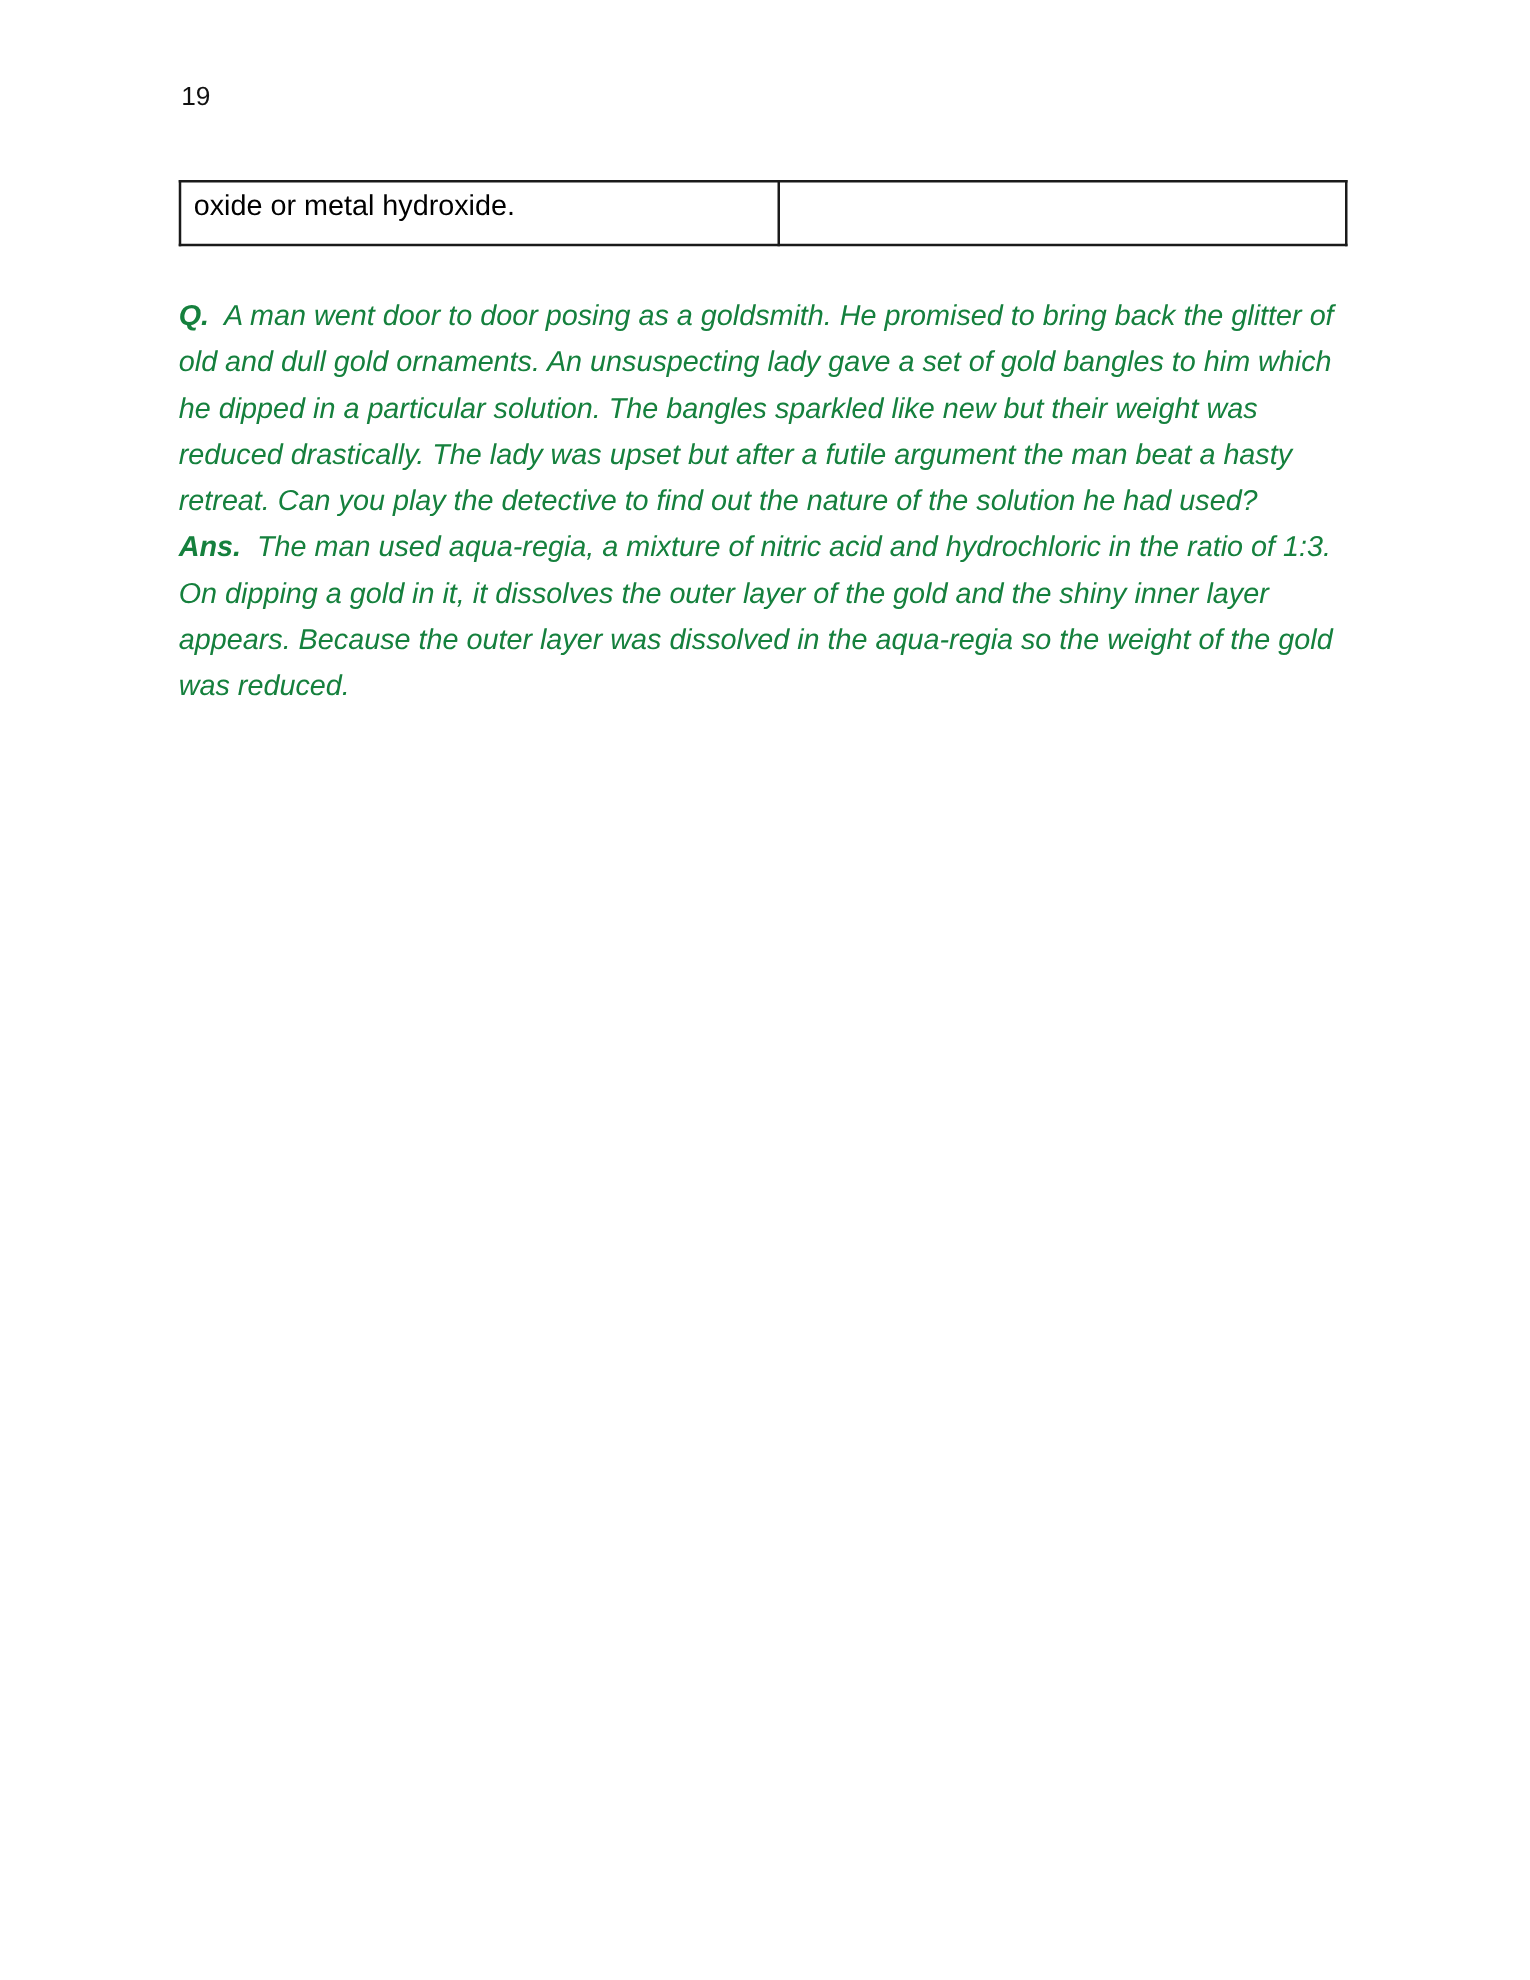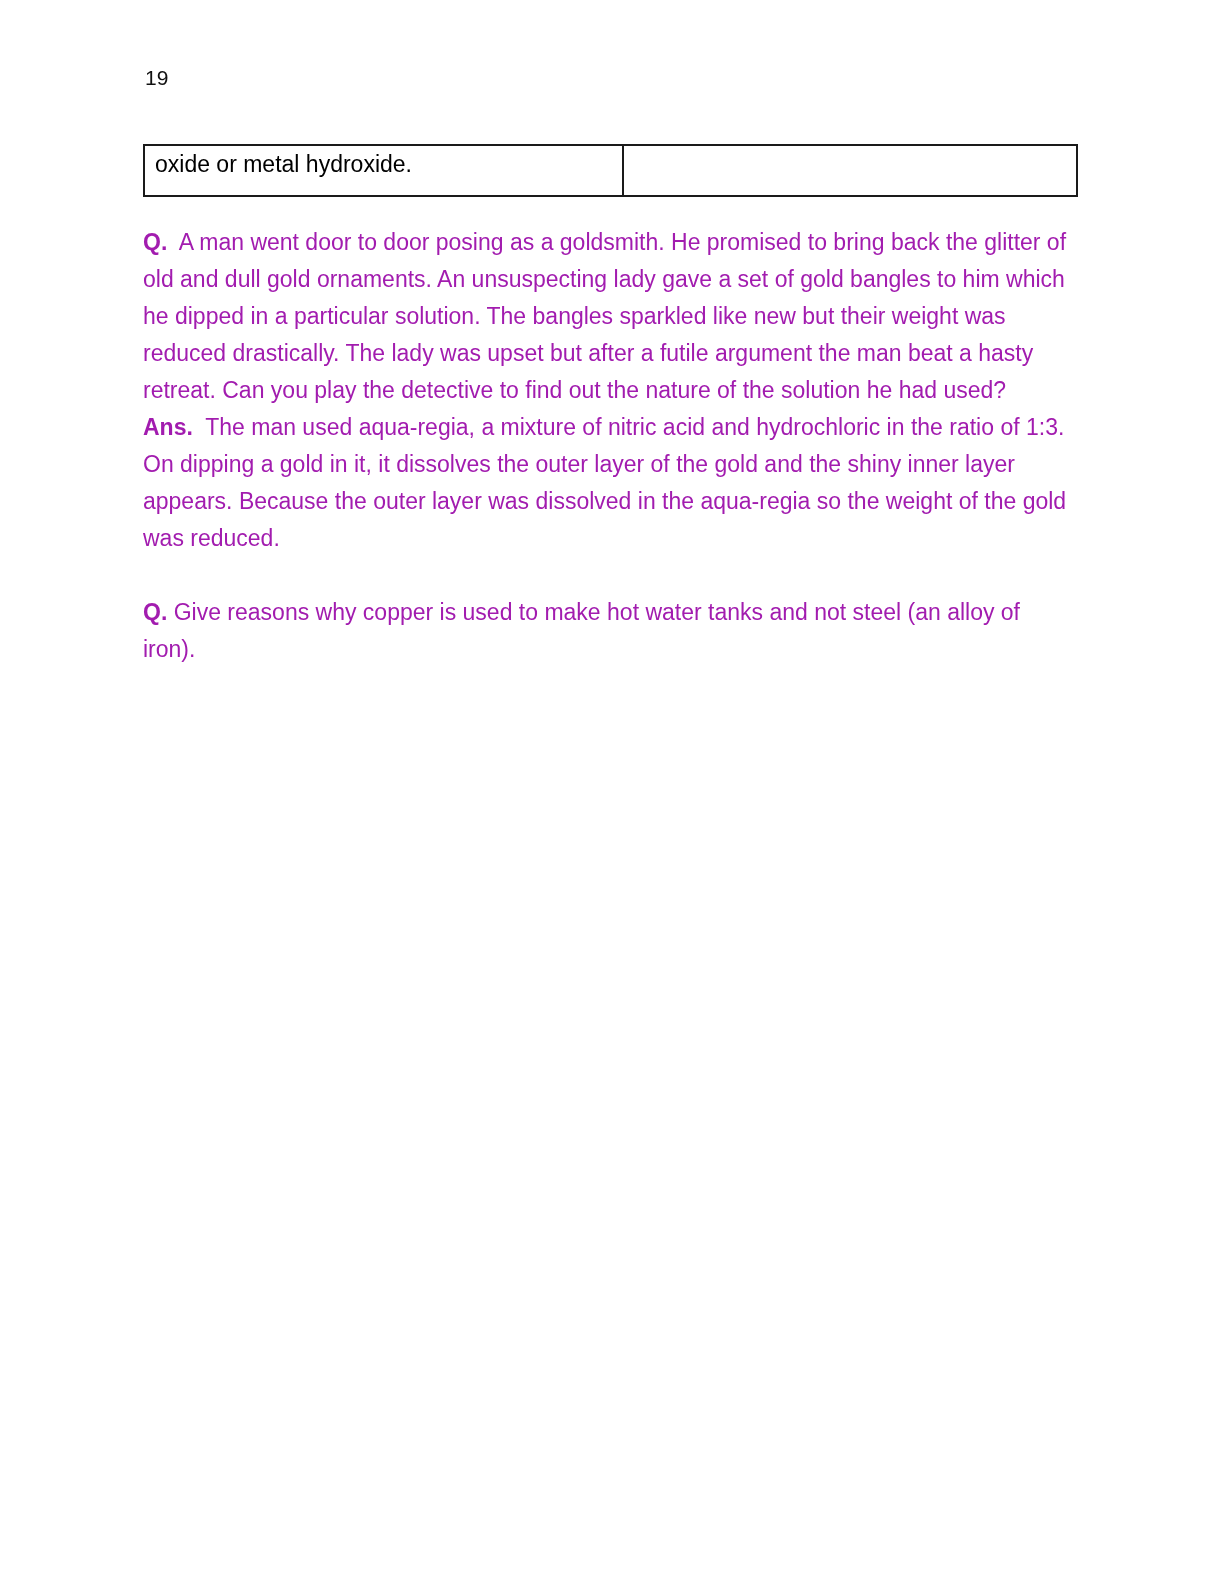--- a/index.html
+++ b/index.html
@@ -37,25 +37,26 @@
     border: 2px solid #1a1a1a;
     font-size: 23px;
     vertical-align: middle;
     padding: 0 0 12px 10px;
   }
   .frag-table td.cell-left  { width: 467px; }
   .frag-table td.cell-right { }
   .content {
     position: absolute;
     left: 143px;
-    top: 224px;
+    top: 234px;
     width: 926px;
     font-size: 23px;
     line-height: 37px;
-    color: #a21caf;
+    color: #15803d;
+    font-style: italic;
   }
   .content p {
     margin: 0;
     white-space: pre-wrap;
   }
   .content p.para-gap {
     margin-top: 37px;
   }
   .qa-label {
     font-weight: bold;
@@ -76,18 +77,17 @@
       </tr>
     </tbody>
   </table>
 
   <div class="content">
 
     <p><span class="qa-label">Q.</span><span>  A man went door to door posing as a goldsmith. He promised to bring back the glitter of old and dull gold ornaments. An unsuspecting lady gave a set of gold bangles to him which he dipped in a particular solution. The bangles sparkled like new but their weight was reduced drastically. The lady was upset but after a futile argument the man beat a hasty retreat. Can you play the detective to find out the nature of the solution he had used?</span></p>
 
     <p><span class="qa-label">Ans.</span><span>  The man used aqua-regia, a mixture of nitric acid and hydrochloric in the ratio of 1:3. On dipping a gold in it, it dissolves the outer layer of the gold and the shiny inner layer appears. Because the outer layer was dissolved in the aqua-regia so the weight of the gold was reduced.</span></p>
 
-    <p class="para-gap"><span class="qa-label">Q.</span><span> Give reasons why copper is used to make hot water tanks and not steel (an alloy of iron).</span></p>
 
 
   </div>
 
 </div>
 
 </body></html>

